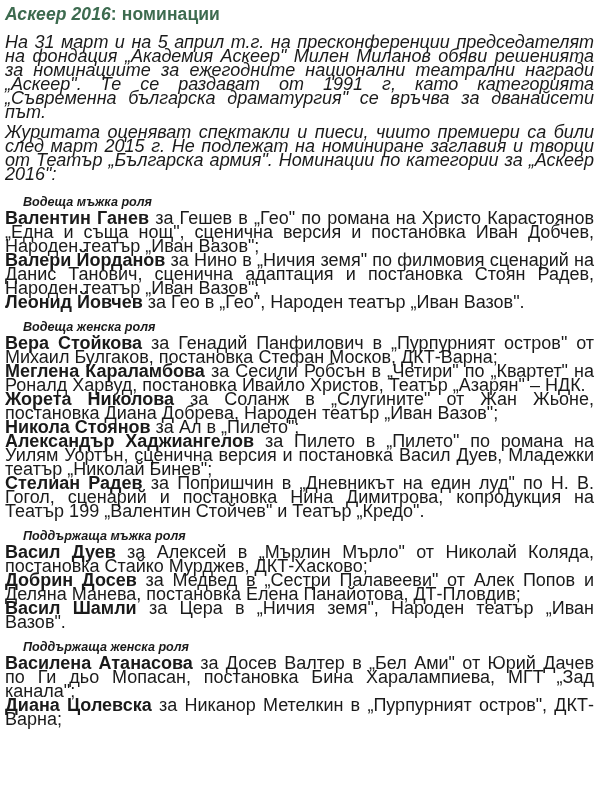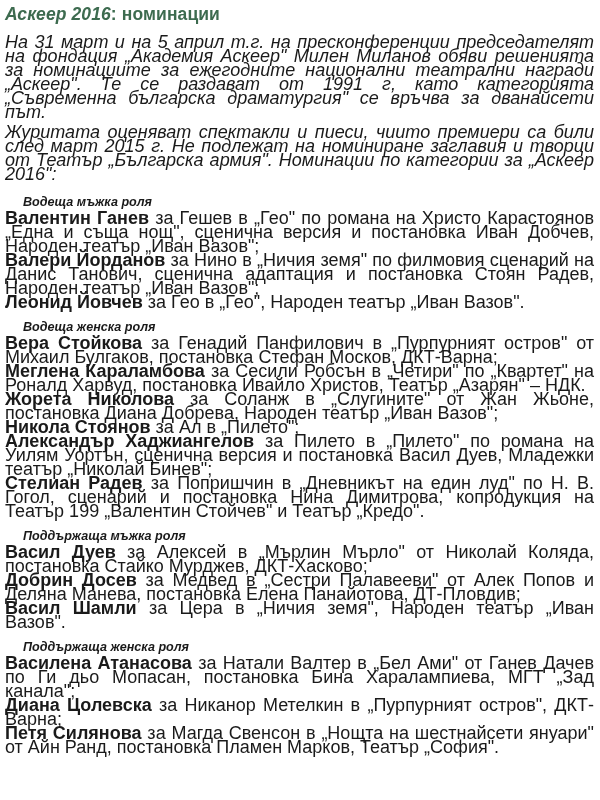--- a/index.html
+++ b/index.html
@@ -111,19 +111,18 @@
 
     <div class="section">
       <div class="cat-head">Поддържаща мъжка роля</div>
       <p class="nominee"><span class="nm">Васил Дуев</span><span> за Алексей в „Мърлин Мърло" от Николай Коляда, постановка Стайко Мурджев, ДКТ-Хасково;</span></p>
       <p class="nominee"><span class="nm">Добрин Досев</span><span> за Медвед в „Сестри Палавееви" от Алек Попов и Деляна Манева, постановка Елена Панайотова, ДТ-Пловдив;</span></p>
       <p class="nominee"><span class="nm">Васил Шамли</span><span> за Цера в „Ничия земя", Народен театър „Иван Вазов".</span></p>
     </div>
 
     <div class="section">
       <div class="cat-head">Поддържаща женска роля</div>
-      <p class="nominee"><span class="nm">Василена Атанасова</span><span> за Натали Валтер в „Бел Ами" от Ганев Дачев по Ги дьо Мопасан, постановка Бина Харалампиева, МГТ „Зад канала";</span></p>
+      <p class="nominee"><span class="nm">Василена Атанасова</span><span> за Досев Валтер в „Бел Ами" от Юрий Дачев по Ги дьо Мопасан, постановка Бина Харалампиева, МГТ „Зад канала";</span></p>
       <p class="nominee"><span class="nm">Диана Цолевска</span><span> за Никанор Метелкин в „Пурпурният остров", ДКТ-Варна;</span></p>
-      <p class="nominee"><span class="nm">Петя Силянова</span><span> за Магда Свенсон в „Нощта на шестнайсети януари" от Айн Ранд, постановка Пламен Марков, Театър „София".</span></p>
     </div>
 
   </div>
 </div>
 
 </body></html>

